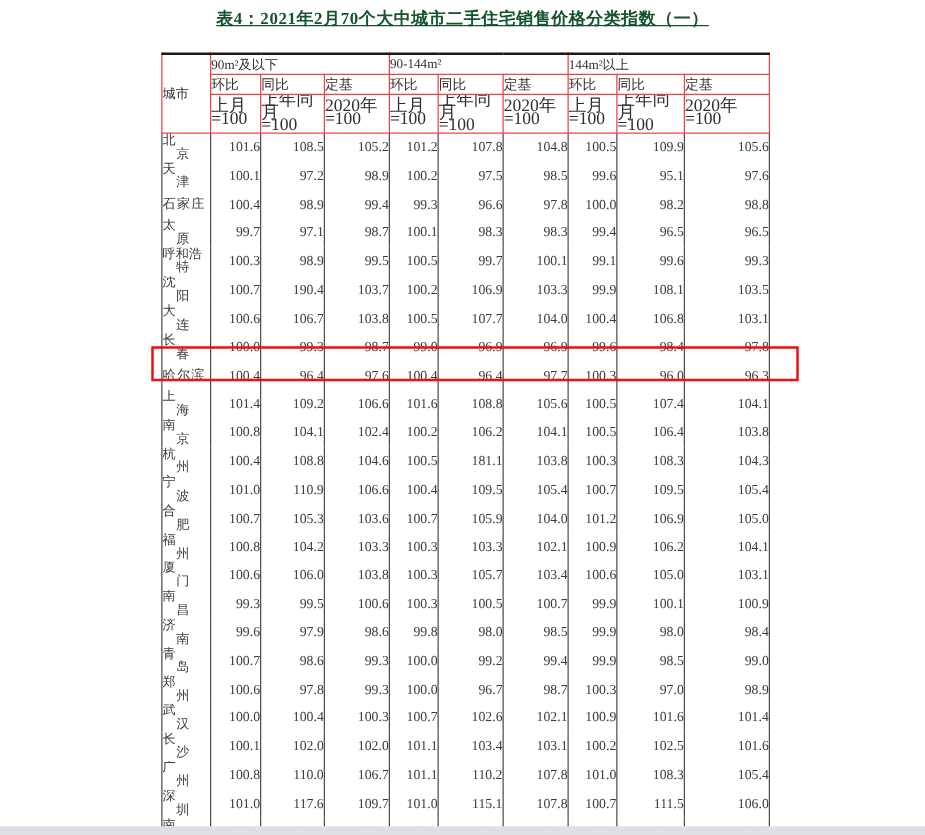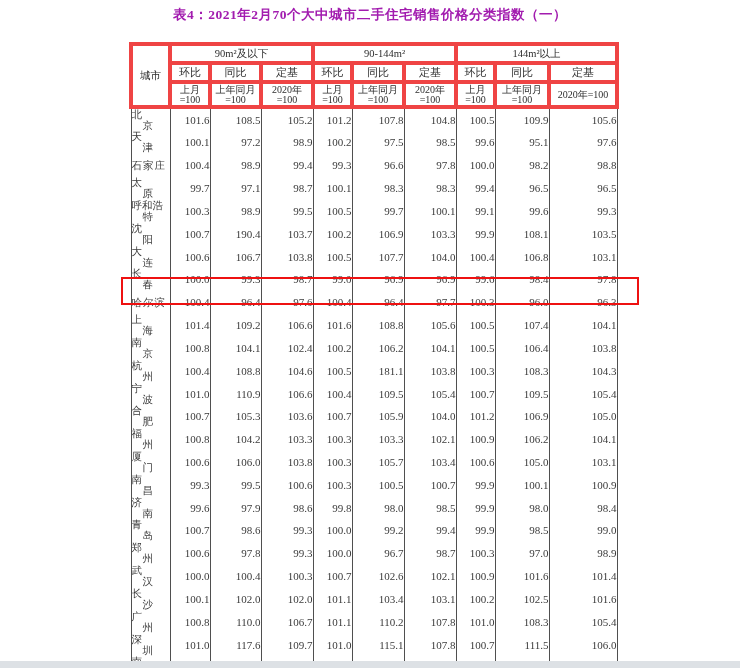--- a/index.html
+++ b/index.html
@@ -10,26 +10,26 @@
   .title{
     position:absolute;top:6px;left:0;width:740px;text-align:center;
     font-size:13.5px;font-weight:bold;color:#943634;letter-spacing:0.5px;
   }
   table.idx{
     position:absolute;left:129px;top:42px;width:487px;
     border-collapse:collapse;table-layout:fixed;
     border-top:2px solid #1a1a1a;border-left:1.2px solid #4f4f4f;border-right:1.2px solid #4f4f4f;
   }
   table.idx th{
-    border:4px solid #ef4444;font-weight:normal;text-align:center;
+    border:1px solid #ef4444;font-weight:normal;text-align:left;
     color:#2e2e2e;padding:0;overflow:hidden;
   }
   .group-row th{height:15px;font-size:10.5px;}
   .metric-row th{height:15px;font-size:11px;margin-top:48px;}
-  .base-row th{height:21px;font-size:10px;line-height:10px;}
+  .base-row th{height:21px;font-size:14px;line-height:10px;}
   .city-head{font-size:11px;}
   table.idx td{
     border-left:1px solid #4f4f4f;border-right:1px solid #4f4f4f;
     border-top:none;border-bottom:none;padding:0;overflow:hidden;
     color:#3b3b3b;vertical-align:middle;
   }
   tbody tr{height:22.84px;}
   td.val{font-size:11px;text-align:right;padding-right:5px;}
   td.city{font-size:10.5px;line-height:11px;padding-left:2px;color:#2e2e2e;}
   td.city .ln{display:block;}
@@ -41,21 +41,21 @@
   }
   .bottom-strip{
     position:absolute;left:0;top:661px;width:740px;height:7px;background:#dde1e5;
   }
 </style>
 </head>
 <body>
 
 <div class="screen">
 
-  <div class="title" style="color: #a21caf;">表4：2021年2月70个大中城市二手住宅销售价格分类指数（一）</div>
+  <div class="title" style="color: #14532d; text-decoration: underline;">表4：2021年2月70个大中城市二手住宅销售价格分类指数（一）</div>
 
   <table class="idx">
     <colgroup>
       <col style="width:39px">
         <col style="width:40px">
         <col style="width:51px">
         <col style="width:52px">
       <col style="width:39px">
         <col style="width:52px">
         <col style="width:52px">

